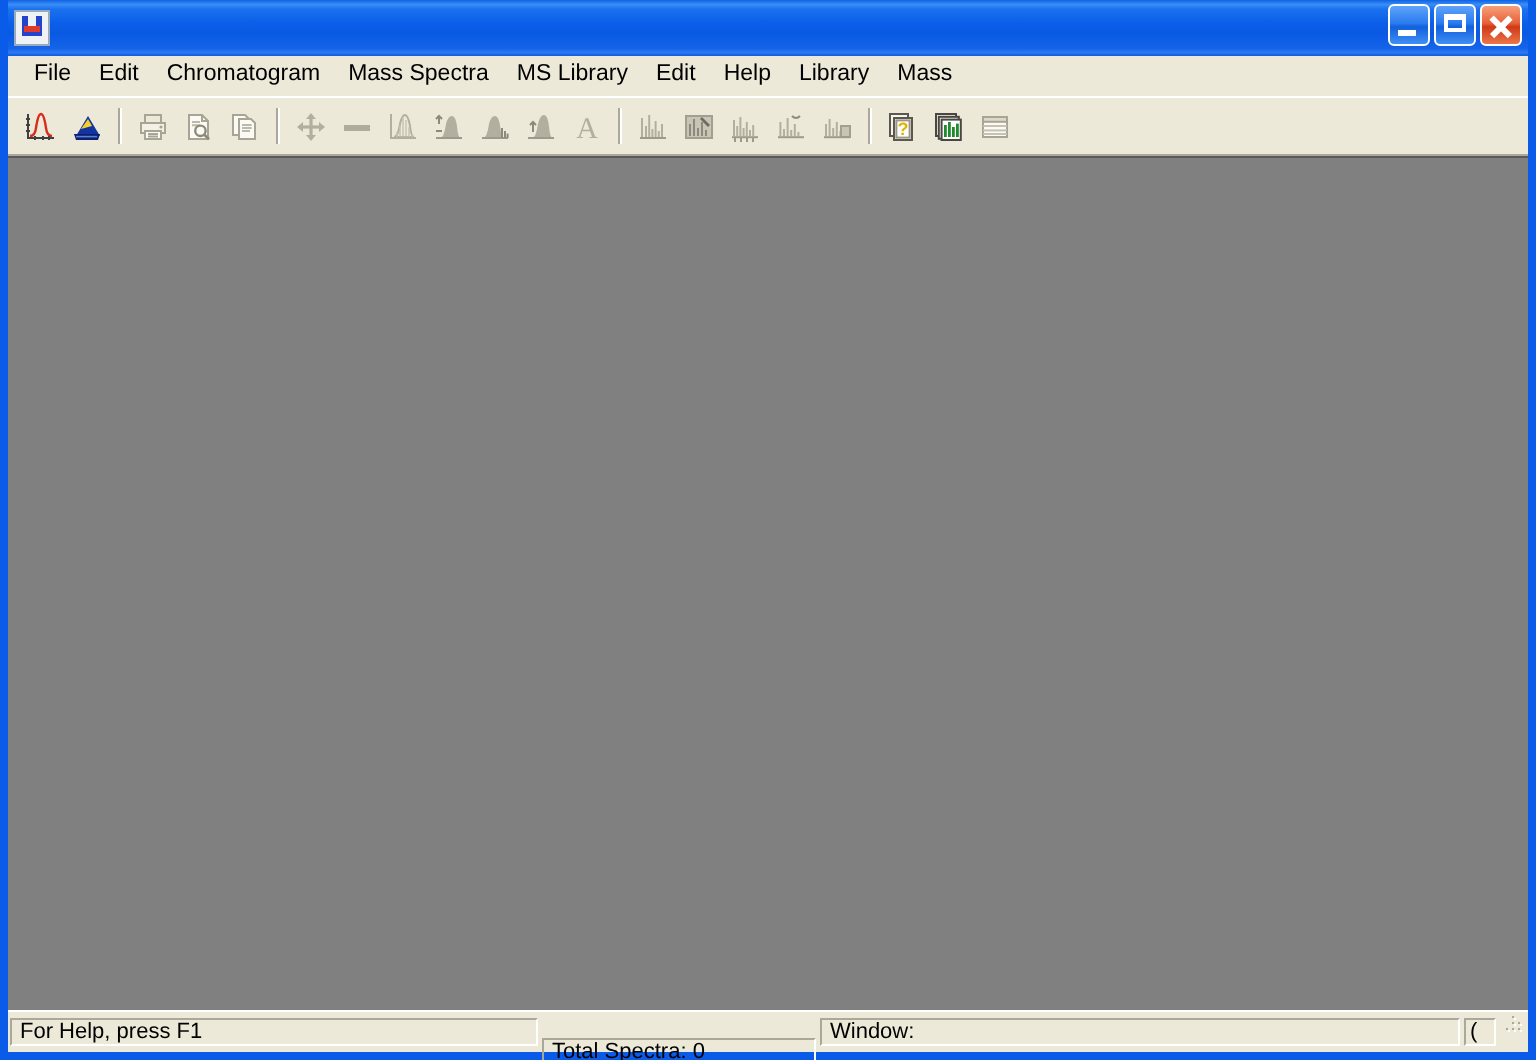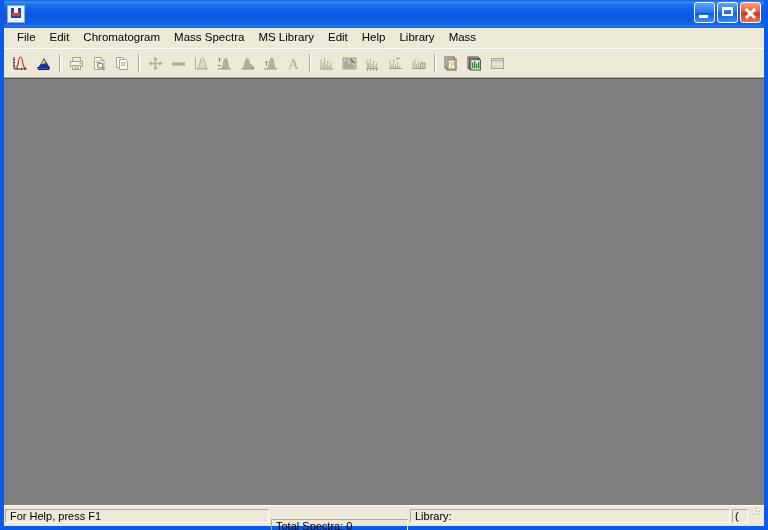--- a/index.html
+++ b/index.html
@@ -558,20 +558,20 @@
       </span>
     </div>
 
   </div>
 
   <div id="client-area"></div>
 
   <div id="status-bar">
     <div class="sb-panel" id="sb-help">For Help, press F1</div>
     <div class="sb-panel" id="sb-total">Total Spectra: 0</div>
-    <div class="sb-panel" id="sb-library">Library:</div>
+    <div class="sb-panel" id="sb-library">Window:</div>
     <div class="sb-panel" id="sb-extra">(</div>
     <div id="sb-grip">
         <i></i>
       </div>
   </div>
 
 </div>
 
 </body></html>

